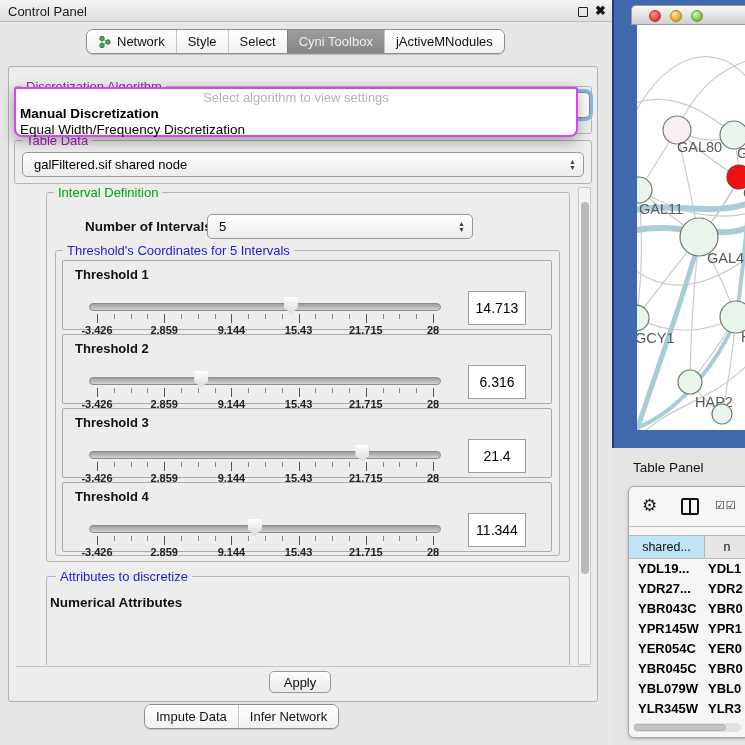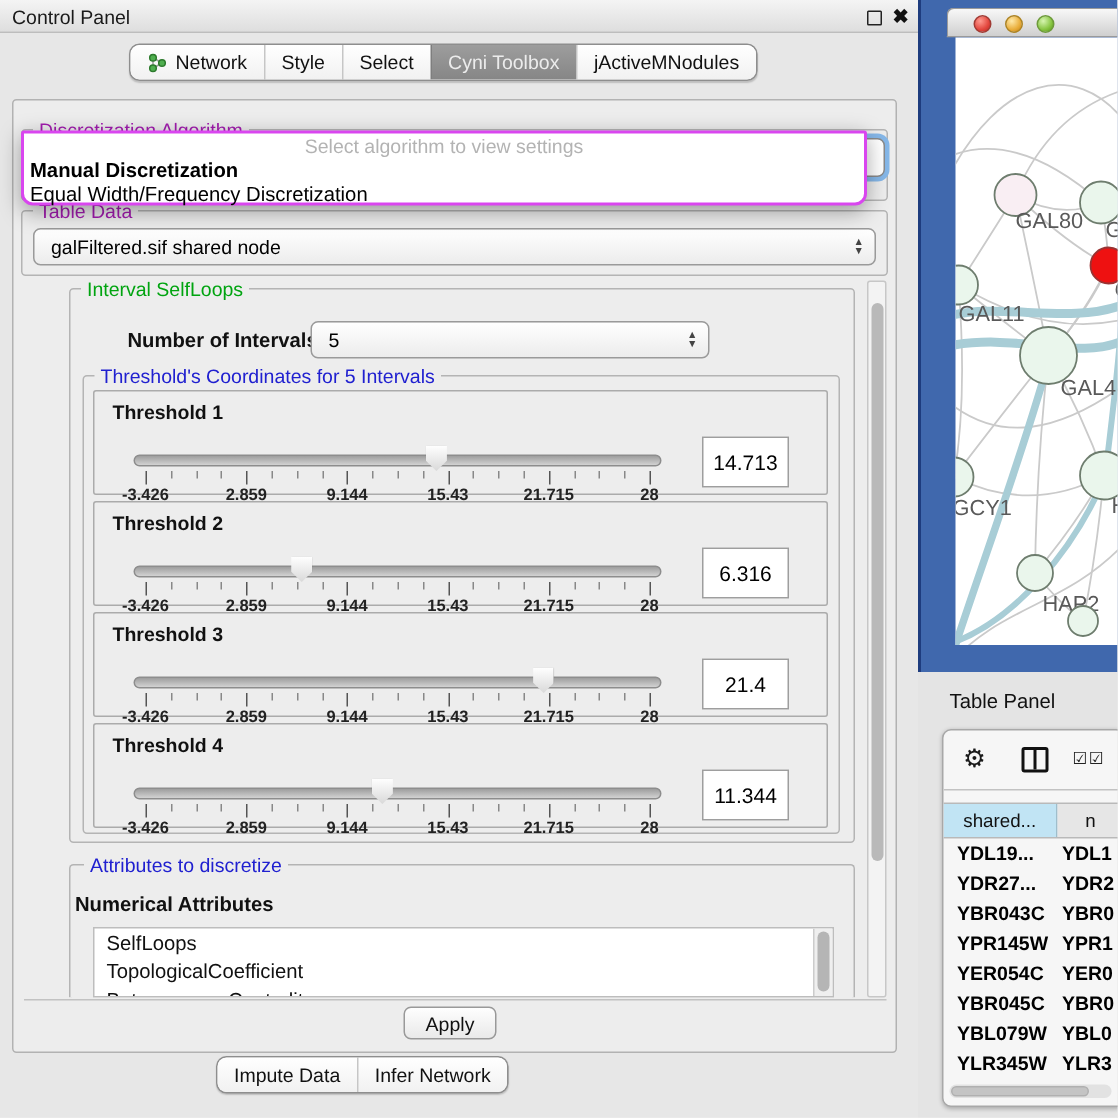--- a/index.html
+++ b/index.html
@@ -156,21 +156,21 @@
   <span class="gtitle dark" style="left:22px;top:133px;">Table Data</span>
   <div class="group" style="left:14px;top:140px;width:578px;height:44px;"></div>
   <div class="combo" style="left:22px;top:152px;width:562px;height:25px;">
     <div class="ctxt">galFiltered.sif shared node</div>
     <div class="stepper">
         <span>▲</span>
         <span>▼</span>
       </div>
   </div>
 
-  <span class="gtitle green" style="left:54px;top:185px;">Interval SelfLoops</span>
+  <span class="gtitle green" style="left:54px;top:185px;">Interval Definition</span>
   <div class="group" style="left:46px;top:192px;width:524px;height:370px;"></div>
 
   <span class="bold" style="position:absolute;left:85px;top:219px;font-size:13.5px;">Number of Intervals</span>
   <div class="combo" style="left:207px;top:214px;width:266px;height:25px;">
     <div class="ctxt">5</div>
     <div class="stepper">
         <span>▲</span>
         <span>▼</span>
       </div>
   </div>
@@ -344,30 +344,20 @@
             </div>
       </div>
     </div>
     <div class="vbox">11.344</div>
   </div>
 </div>
 
   <span class="gtitle blue" style="left:56px;top:569px;">Attributes to discretize</span>
   <div class="group" style="left:46px;top:576px;width:524px;height:89px;border-bottom:none;border-radius:3px 3px 0 0;"></div>
   <span class="bold" style="position:absolute;left:50px;top:595px;font-size:13.5px;">Numerical Attributes</span>
-  <div class="attr-list">
-    <div>
-        <div class="attr-item">SelfLoops</div>
-        <div class="attr-item">TopologicalCoefficient</div>
-        <div class="attr-item">BetweennessCentrality</div>
-      </div>
-    <div class="attr-scroll">
-        <div class="th"></div>
-      </div>
-  </div>
 
   <div class="main-scrollbar">
       <div class="th"></div>
     </div>
   <div class="scroll-bottom-line"></div>
 
   <button class="btn" style="left:269px;top:671px;width:62px;height:22px;">Apply</button>
 
   <div class="seg" style="left:144px;top:704px;">
     <div class="tab">

